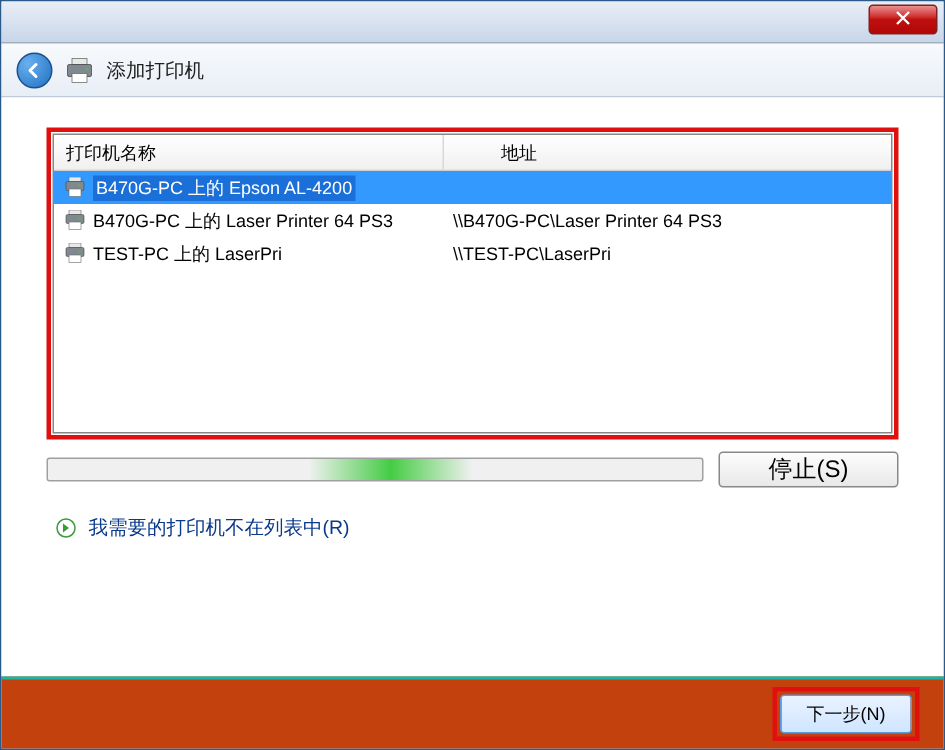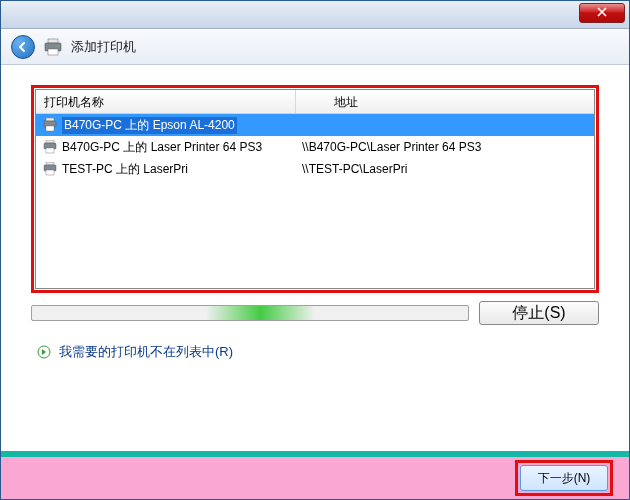--- a/index.html
+++ b/index.html
@@ -35,21 +35,21 @@
     .row.selected .name-text { background: #1a6fd8; padding: 0 2px; }
     
     .progress-row { display: flex; gap: 10px; align-items: center; margin-bottom: 18px; }
     .progress { flex: 1; height: 16px; border: 1px solid #a0a0a0; border-radius: 2px; background: #f0f0f0; position: relative; overflow: hidden; }
     .progress-fill { position: absolute; left: 40%; top: 0; width: 25%; height: 100%; background: linear-gradient(to right, rgba(50,200,50,0) 0%, rgba(50,200,50,0.9) 50%, rgba(50,200,50,0) 100%); }
     .stop-btn { width: 120px; height: 24px; border: 1px solid #888; border-radius: 3px; background: linear-gradient(to bottom, #fdfdfd, #e8e8e8); font-size: 16px; cursor: pointer; }
     
     .not-listed { display: flex; align-items: center; gap: 8px; font-size: 13px; color: #0a3a8a; cursor: pointer; margin-left: 6px; }
     .arrow-icon { width: 14px; height: 14px; }
     
-    .footer { position: absolute; bottom: 0; left: 0; right: 0; height: 48px; background: #f9a8d4; border-top: 6px solid #14b8a6; display: flex; justify-content: flex-end; align-items: center; padding: 0 16px; gap: 10px; }
+    .footer { position: absolute; bottom: 0; left: 0; right: 0; height: 48px; background: #c2410c; border-top: 2px solid #14b8a6; display: flex; justify-content: flex-end; align-items: center; padding: 0 16px; gap: 10px; }
     .footer-btn { min-width: 88px; height: 26px; border: 1px solid #888; border-radius: 3px; background: linear-gradient(to bottom, #fdfdfd, #e4e4e4); font-size: 12px; cursor: pointer; padding: 0 12px; }
     .next-highlight { border: 3px solid #e01010; padding: 2px; }
     .next-highlight .footer-btn { background: linear-gradient(to bottom, #eaf3ff, #cfe5ff); border: 1px solid #5a9ae0; }
   </style>
 </head>
 <body>
 
 <div class="window">
 
   <div class="titlebar">

